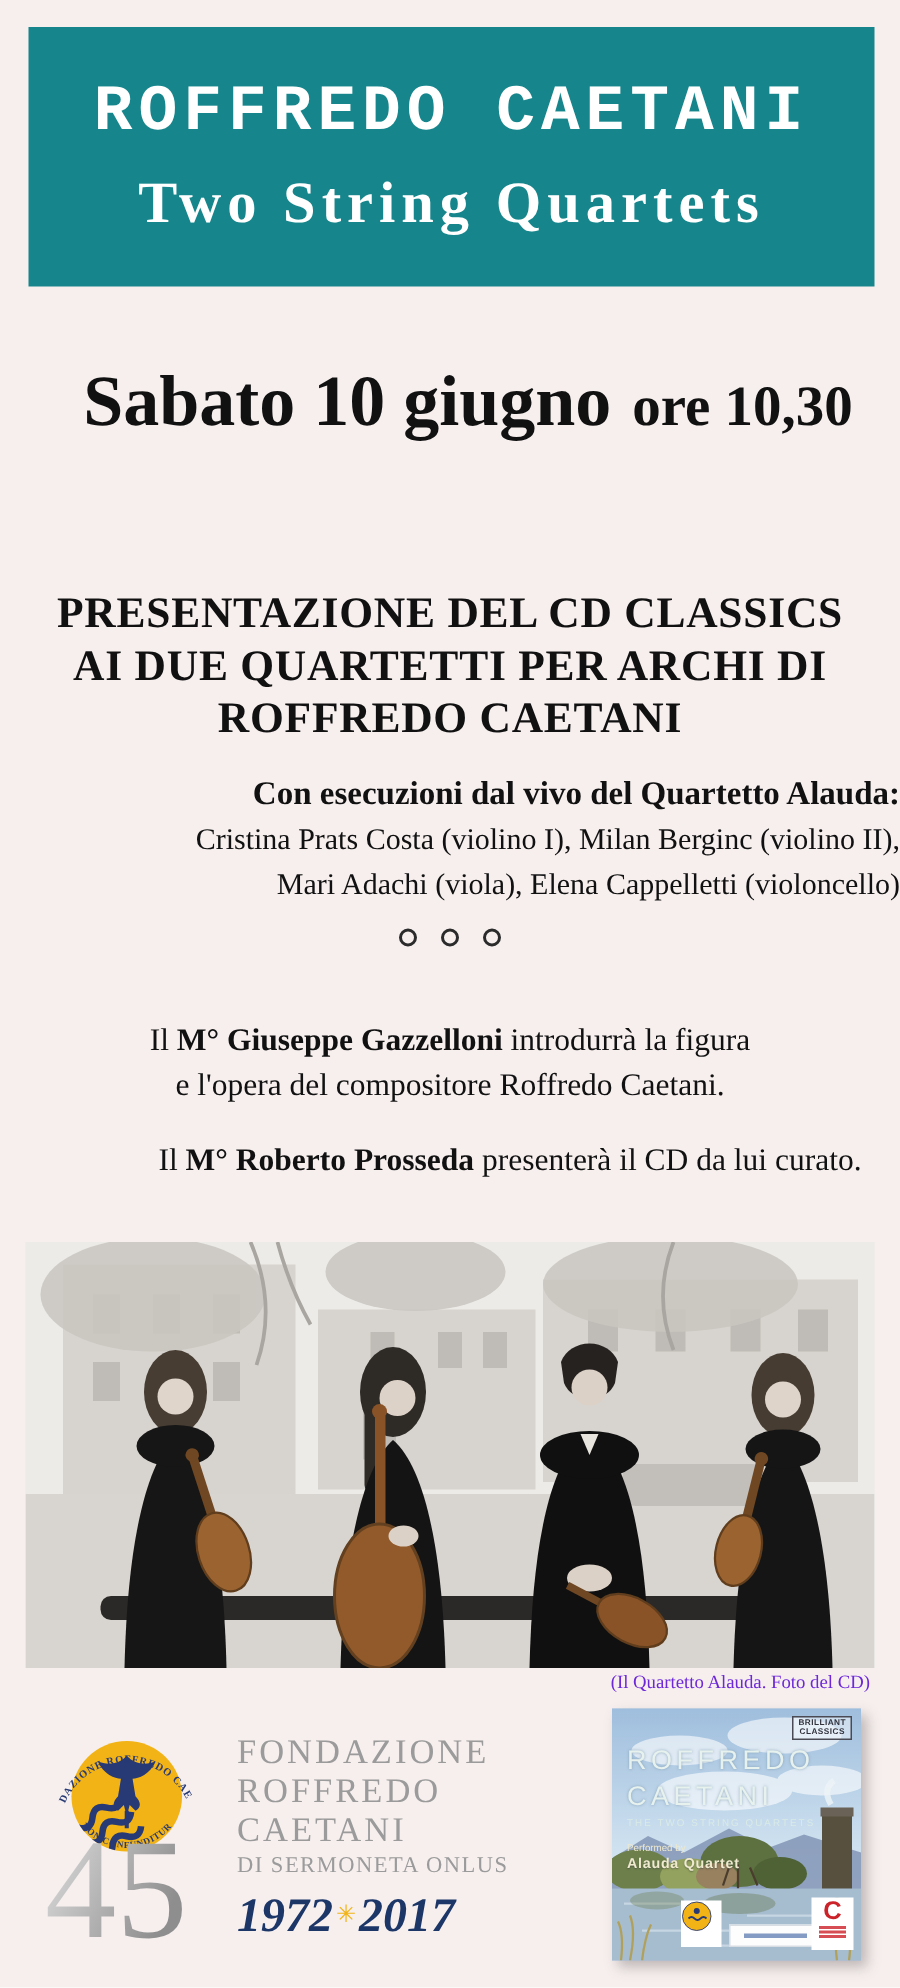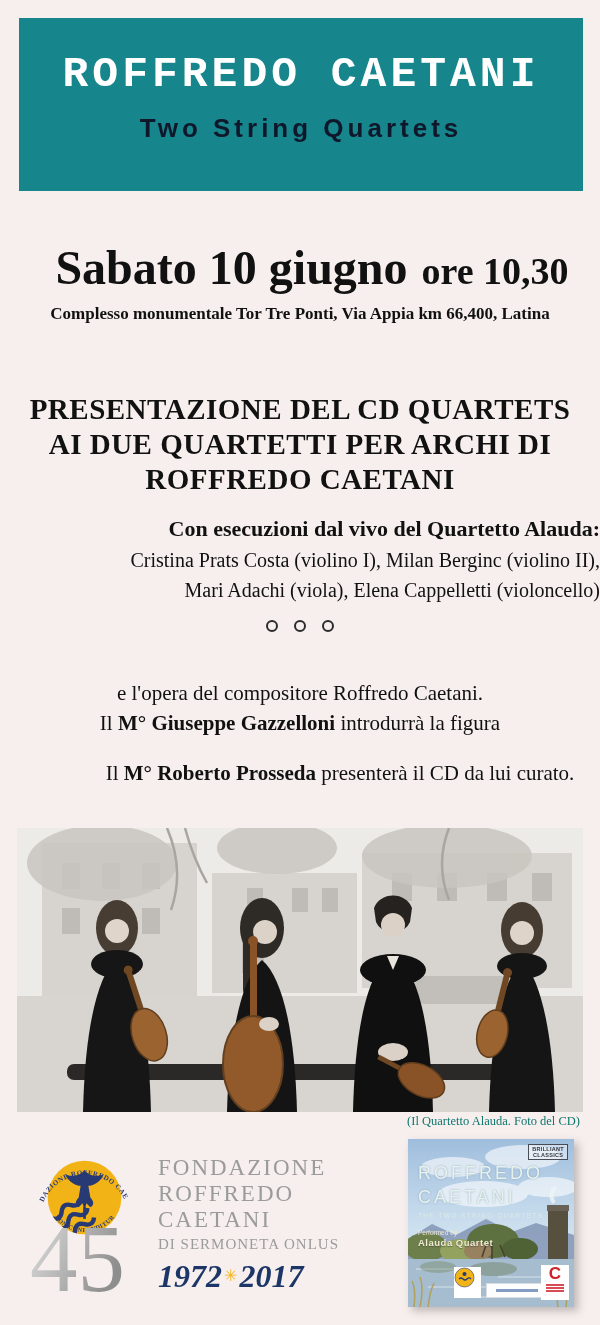--- a/index.html
+++ b/index.html
@@ -4,22 +4,22 @@
 <style>
   html,body{margin:0;padding:0;background:#ffffff;}
   .poster{position:relative;width:600px;height:1325px;background:#f6efee;overflow:hidden;
           font-family:"Liberation Serif",serif;color:#111;}
   .abs{position:absolute;}
 
   
   .banner{left:19px;top:18px;width:564px;height:173px;background:#17868c;text-align:center;}
   .banner-title{margin-top:32px;font-family:"Liberation Mono",monospace;font-weight:bold;
                 font-size:43px;letter-spacing:4px;color:#ffffff;white-space:nowrap;}
-  .banner-subtitle{margin-top:14px;font-family:Liberation Sans, sans-serif;font-weight:bold;
-                   font-size:26px;letter-spacing:4px;color:#0f172a;white-space:nowrap;}
+  .banner-subtitle{margin-top:14px;font-family:Liberation Serif, serif;font-weight:bold;
+                   font-size:39px;letter-spacing:4px;color:#ffffff;white-space:nowrap;}
 
   
   .event-line{left:0;top:240px;width:600px;text-align:center;white-space:nowrap;padding-left:12px;}
   .event-date{font-size:48px;font-weight:bold;}
   .event-time{font-size:38px;font-weight:bold;margin-left:10px;}
   .venue{left:0;top:304px;width:600px;text-align:center;font-size:17px;font-weight:bold;}
 
   
   .presentation{left:0;top:392px;width:600px;text-align:center;font-weight:bold;
                 font-size:29px;line-height:35px;letter-spacing:.5px;}
@@ -35,21 +35,21 @@
        margin:0 6px;background:#f6efee;vertical-align:middle;}
 
   
   .speaker{left:0;width:600px;text-align:center;font-size:21px;line-height:30px;}
   .speaker-1{top:678px;}
   .speaker-2{top:758px;padding-left:40px;}
 
   
   .photo{left:17px;top:828px;width:566px;height:284px;background:#ecebe7;}
   .photo svg{display:block;}
-  .caption{top:1114px;right:20px;font-size:12.5px;color:#0f766e;}
+  .caption{top:1114px;right:20px;font-size:12.5px;color:#6d28d9;}
 
   
   .seal{left:36px;top:1149px;width:97px;height:97px;}
   .anniv{left:30px;top:1212px;font-size:95px;line-height:1;font-weight:normal;
          font-family:"Liberation Serif",serif;
          background:linear-gradient(115deg,#cdcdcd 20%,#8e8e8e 80%);
          -webkit-background-clip:text;background-clip:text;color:transparent;}
   .found-text{left:142px;top:1155px;width:168px;text-align:left;color:#9b9b9b;margin-left:16px;}
   .found-line{font-size:23px;line-height:26px;letter-spacing:2px;white-space:nowrap;}
   .found-sub{font-size:15px;letter-spacing:1px;margin-top:3px;white-space:nowrap;}
@@ -96,45 +96,44 @@
 
   <header class="abs banner">
     <div class="banner-title">ROFFREDO CAETANI</div>
     <div class="banner-subtitle">Two String Quartets</div>
   </header>
 
   <div class="abs event-line">
     <span class="event-date">Sabato 10 giugno</span>
     <span class="event-time">ore 10,30</span>
   </div>
-  <div class="abs venue">Complesso monumentale Tor Tre Ponti, Via Appia km 66,400, Latina</div>
 
   <div class="abs presentation">
-    <div>PRESENTAZIONE DEL CD QUARTETS</div>
+    <div>PRESENTAZIONE DEL CD CLASSICS</div>
     <div>AI DUE QUARTETTI PER ARCHI DI</div>
     <div>ROFFREDO CAETANI</div>
   </div>
 
   <div class="abs performers">
     <div class="performers-heading">Con esecuzioni dal vivo del Quartetto Alauda:</div>
     <div class="performers-line">Cristina Prats Costa (violino I), Milan Berginc (violino II),</div>
     <div class="performers-line">Mari Adachi (viola), Elena Cappelletti (violoncello)</div>
   </div>
 
   <div class="abs dots">
     <span class="dot"></span>
     <span class="dot"></span>
     <span class="dot"></span>
   </div>
 
   <div class="abs speaker speaker-1">
-    <div>e l'opera del compositore Roffredo Caetani.</div>
     <div>
       <span>Il </span><b>M° Giuseppe Gazzelloni</b><span> introdurrà la figura</span>
     </div>
+    <div>e l'opera del compositore Roffredo Caetani.</div>
   </div>
   <div class="abs speaker speaker-2">
     <span>Il </span><b>M° Roberto Prosseda</b><span> presenterà il CD da lui curato.</span>
   </div>
 
   <figure class="abs photo" style="margin:0">
     <svg width="566" height="284" viewBox="0 0 566 284">
       <rect width="566" height="284" fill="#ecebe7"></rect>
       <g fill="#d7d4cf">
         <rect x="25" y="15" width="155" height="155"></rect>

